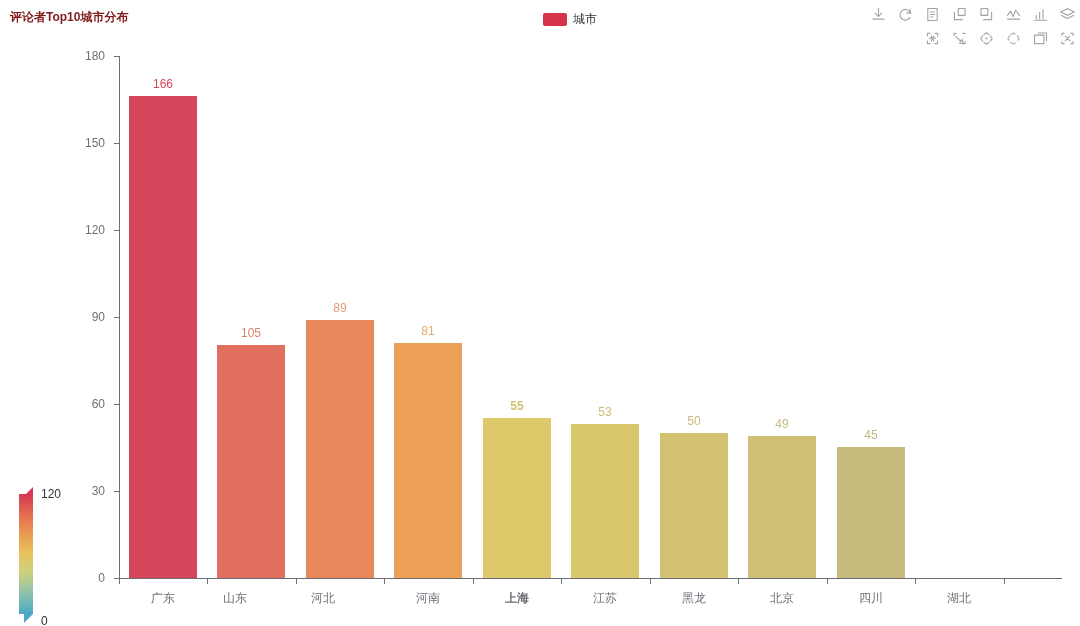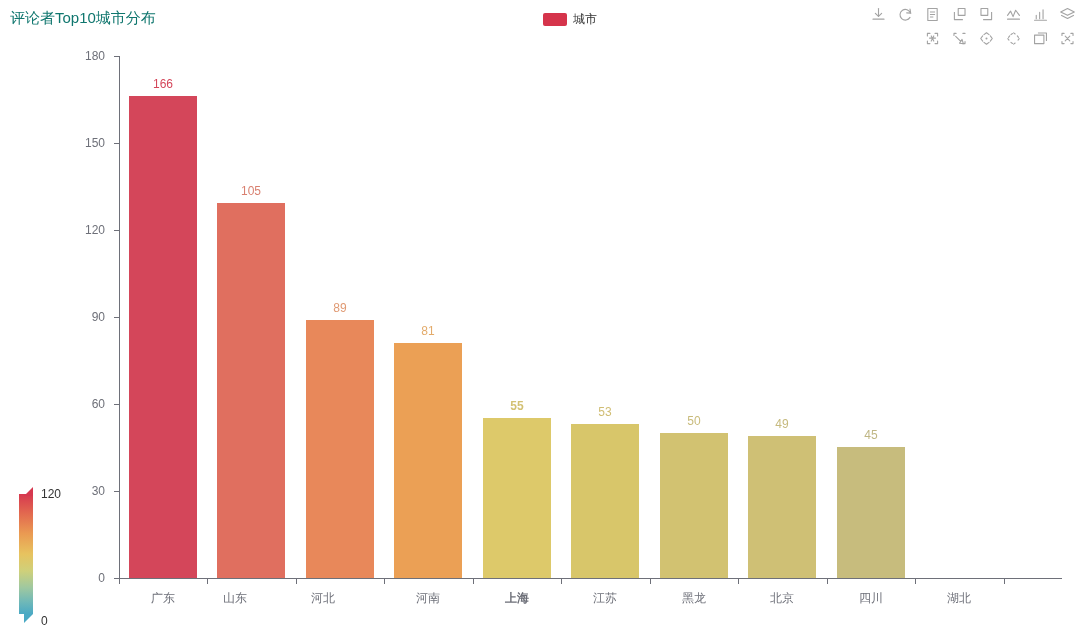--- a/index.html
+++ b/index.html
@@ -21,23 +21,23 @@
     left: 0; top: 0;
     width: 1080px;
     height: 626px;
   }
 
   
   .chart-title {
     position: absolute;
     left: 10px;
     top: 9px;
-    font-size: 15px;
-    font-weight: normal;
-    color: #0f766e;
+    font-size: 12px;
+    font-weight: bold;
+    color: #7f1d1d;
     letter-spacing: 0px;
     white-space: nowrap;
   }
 
   
   .legend {
     position: absolute;
     left: 543px;
     top: 11px;
     display: flex;
@@ -360,21 +360,21 @@
     <div class="x-tick" style="left:442px;"></div>
     <div class="x-tick" style="left:531px;"></div>
     <div class="x-tick" style="left:619px;"></div>
     <div class="x-tick" style="left:708px;"></div>
     <div class="x-tick" style="left:796px;"></div>
     <div class="x-tick" style="left:885px;"></div>
 
     <div class="bar" style="left:10px;width:68px;height:482px;background:#d4465a;">
       <span class="bar-value" style="color:#d4465a;">166</span>
     </div>
-    <div class="bar" style="left:98px;width:68px;height:375px;background:#e06f5f;">
+    <div class="bar" style="left:98px;width:68px;height:233px;background:#e06f5f;">
       <span class="bar-value" style="color:#d98070;">105</span>
     </div>
     <div class="bar" style="left:187px;width:68px;height:258px;background:#e8885a;">
       <span class="bar-value" style="color:#e09a73;">89</span>
     </div>
     <div class="bar" style="left:275px;width:68px;height:235px;background:#eba055;">
       <span class="bar-value" style="color:#e3ab6b;">81</span>
     </div>
     <div class="bar" style="left:364px;width:68px;height:160px;background:#ddc96a;">
       <span class="bar-value" style="color:#d3c173;font-weight:bold;">55</span>

